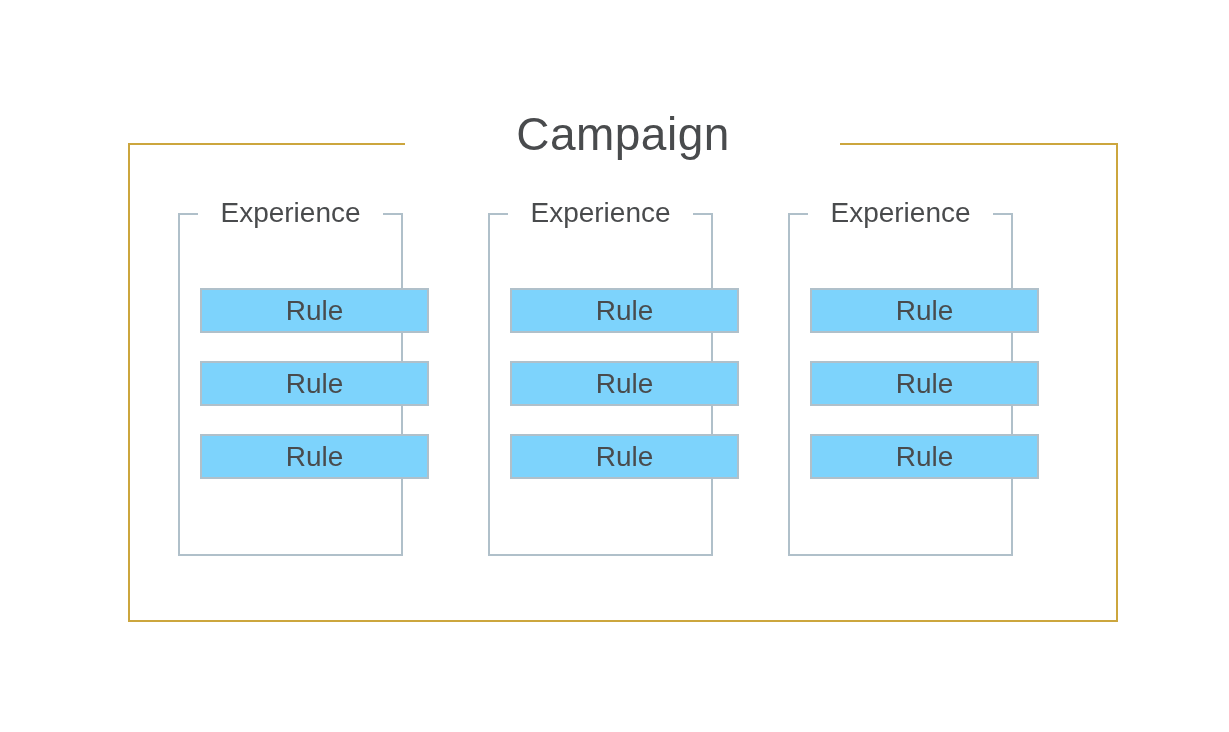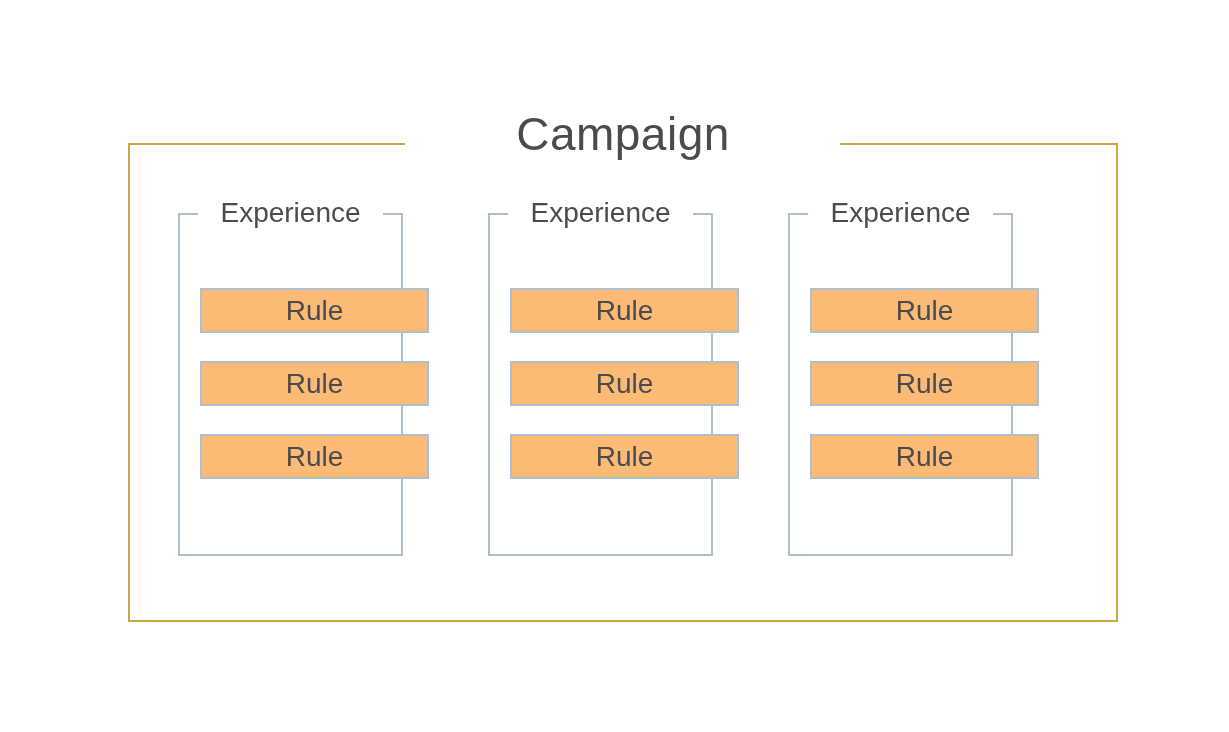--- a/index.html
+++ b/index.html
@@ -78,21 +78,21 @@
   .rule {
     position: absolute;
     left: 20px;
     width: 229px; height: 45px;
     border: 2px solid var(--bluegray);
     display: flex;
     align-items: center;
     justify-content: center;
     font-size: 28px;
     color: var(--text);
-    background: #fdba74;
+    background: #7dd3fc;
   }
   .rule.r-0 { top: 73px; }
   .rule.r-1 { top: 146px; }
   .rule.r-2 { top: 219px; }
 </style>
 </head>
 <body>
 
 <div class="canvas" style="--gold: #CCA63E; --bluegray: #B0C0CA; --text: #494B4D;">
 

